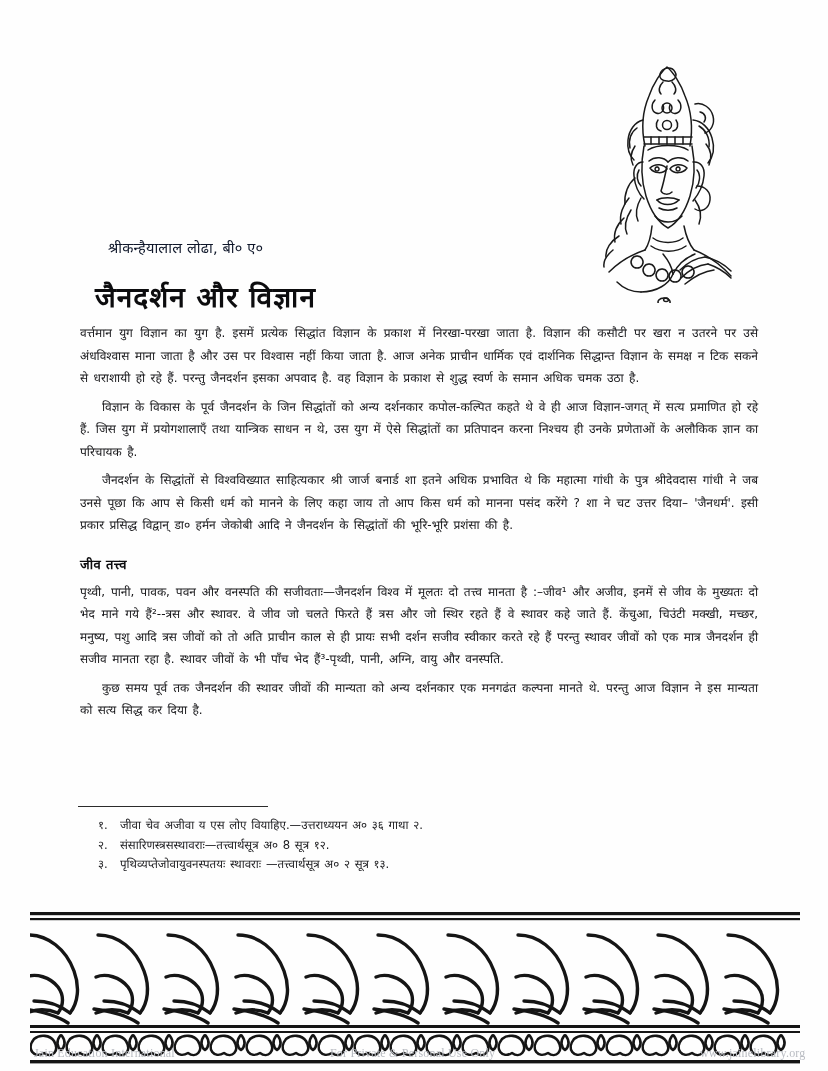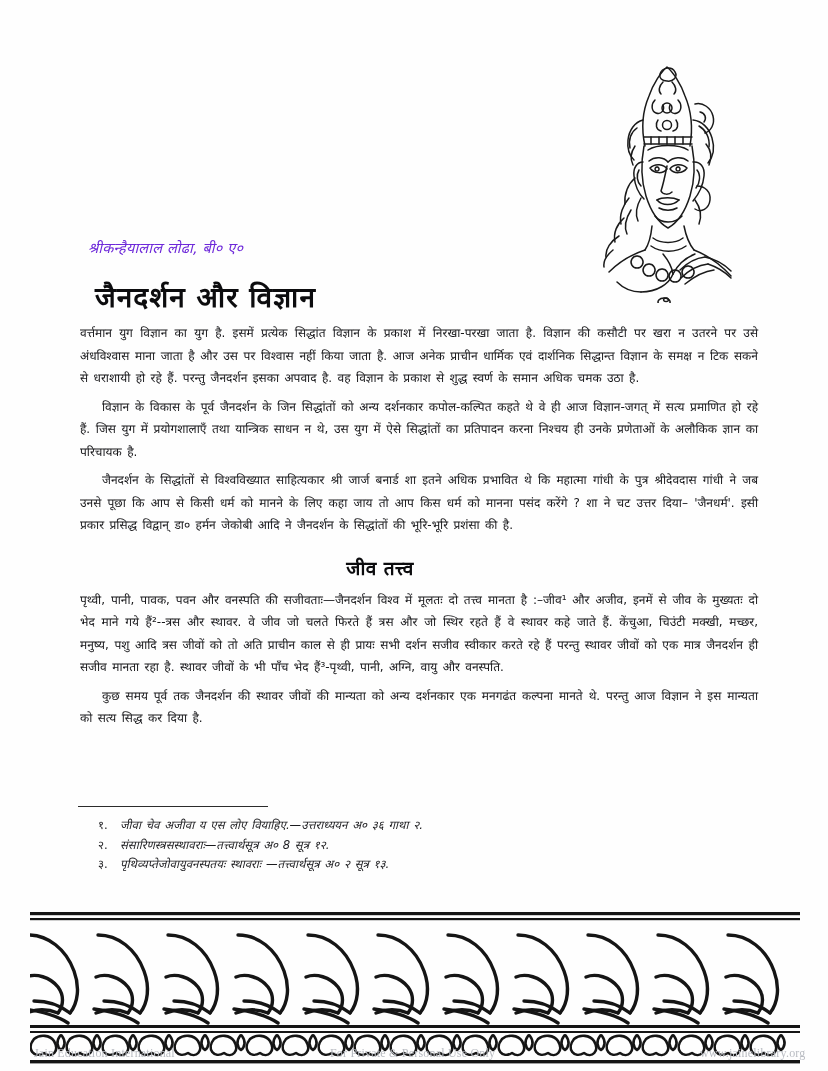--- a/index.html
+++ b/index.html
@@ -32,28 +32,27 @@
   }
   .header-illustration svg {
     width: 100%;
     height: 100%;
     display: block;
   }
 
   
   .byline {
     position: absolute;
-    left: 88px;
+    left: 108px;
     top: 237px;
     font-size: 14.5px;
     letter-spacing: 0.2px;
-    color: #6d28d9;
+    color: #0f172a;
     font-family: "DejaVu Sans", sans-serif;
     white-space: nowrap;
-    font-style: italic;
   }
   .article-title {
     position: absolute;
     left: 95px;
     top: 258px;
     font-size: 28px;
     font-weight: 700;
     letter-spacing: 1px;
     color: #0c0c0e;
     white-space: nowrap;
@@ -77,23 +76,23 @@
   }
   .para.indent {
     text-indent: 22px;
   }
   .para + .para {
     margin-top: 6px;
   }
 
   
   .section-heading {
-    font-size: 19px;
+    font-size: 13px;
     font-weight: 700;
-    text-align: center;
+    text-align: left;
     margin: 18px 0 8px 0;
     padding-right: 78px;
     color: #0c0c0e;
     letter-spacing: 0.4px;
   }
 
   
   .footnotes {
     position: absolute;
     left: 78px;
@@ -114,21 +113,20 @@
     color: #1b1b1e;
     padding-left: 20px;
     word-spacing: 1px;
   }
   .footnote-num {
     width: 22px;
     flex: none;
   }
   .footnote-text {
     flex: 1;
-    font-style: italic;
   }
 
   
   .bottom-border {
     position: absolute;
     left: 30px;
     top: 905px;
     width: 770px;
     height: 166px;
   }

